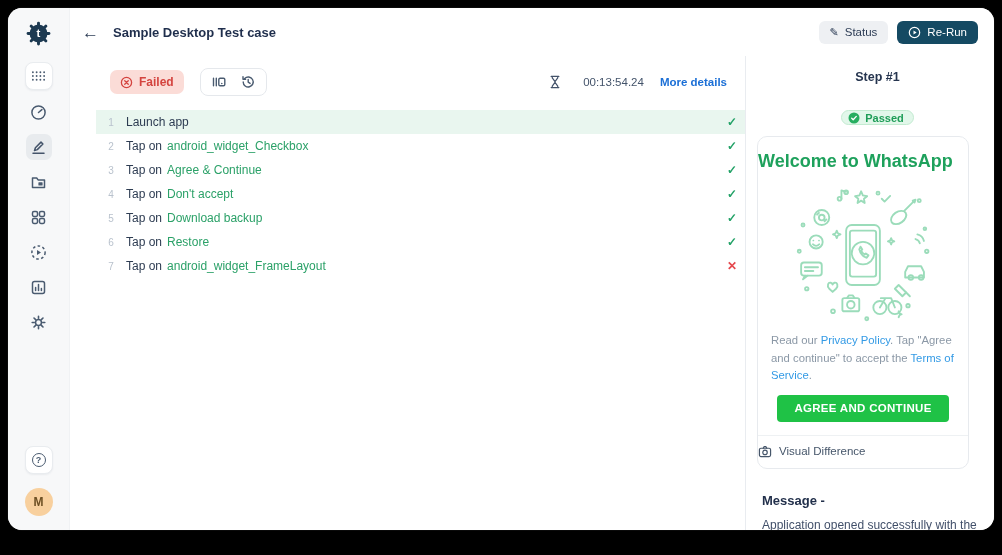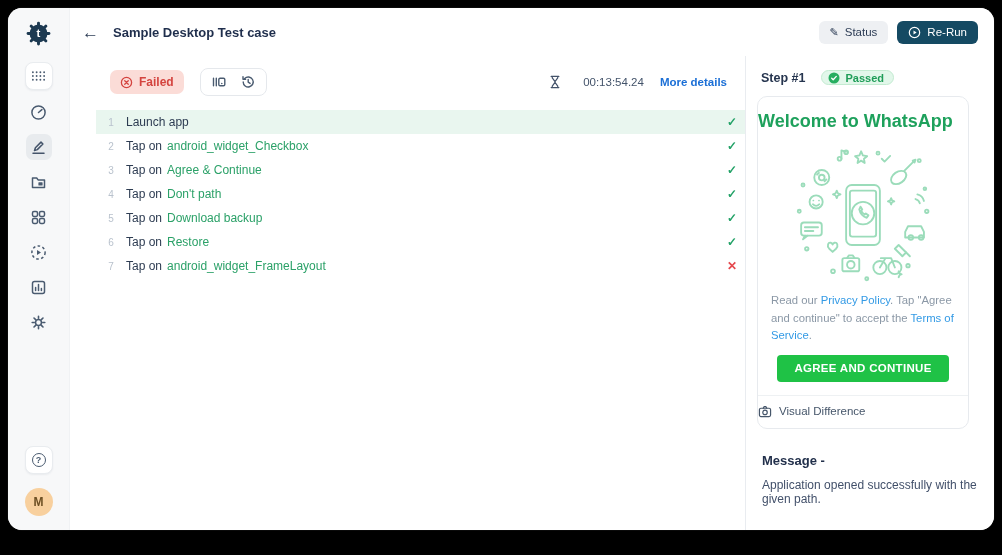--- a/index.html
+++ b/index.html
@@ -60,21 +60,21 @@
   .step-row.selected { background:#e9f6ef; }
   .step-num { width:30px; text-align:center; color:#b9c2cd; font-size:10px; }
   .step-action { color:#2d3c52; }
   .step-target { color:#2ba168; margin-left:5px; }
   .step-res { margin-left:auto; font-size:12px; font-weight:bold; }
   .step-res.ok   { color:#23a267; }
   .step-res.fail { color:#e5484d; }
 
   
   .detail { position:absolute; left:738px; right:0; top:48px; bottom:0; background:#fff; }
-  .step-head { display:flex; align-items:center; gap:16px; margin:14px 0 0 15px; }
+  .step-head { display:flex; align-items:center; gap:26px; margin:14px 0 0 15px;flex-direction:column; }
   .step-label { font-size:12.5px; font-weight:bold; color:#26354f; }
   .badge-passed { height:15px; background:#e2f7ea; border:1px solid #c3ebd1; border-radius:11px;
                   padding:0 9px 0 6px; display:flex; align-items:center; gap:5px;
                   color:#1f9d58; font-weight:bold; font-size:11px; }
 
   .card { margin:11px 0 0 11px; width:212px; background:#fff; border:1px solid #e7eaee;
           border-radius:10px; padding-top:14px; }
   .wa-title { text-align:left; font-size:18px; font-weight:bold; color:#1ea15c; }
   .doodle { display:block; margin:8px auto 0; }
   .privacy { margin:2px 13px 0; text-align:left; font-size:11.3px; line-height:1.55;
@@ -250,21 +250,21 @@
       </div>
       <div class="step-row">
         <span class="step-num">3</span>
         <span class="step-action">Tap on</span>
         <span class="step-target">Agree &amp; Continue</span>
         <span class="step-res ok">✓</span>
       </div>
       <div class="step-row">
         <span class="step-num">4</span>
         <span class="step-action">Tap on</span>
-        <span class="step-target">Don't path</span>
+        <span class="step-target">Don't accept</span>
         <span class="step-res ok">✓</span>
       </div>
       <div class="step-row">
         <span class="step-num">5</span>
         <span class="step-action">Tap on</span>
         <span class="step-target">Download backup</span>
         <span class="step-res ok">✓</span>
       </div>
       <div class="step-row">
         <span class="step-num">6</span>

